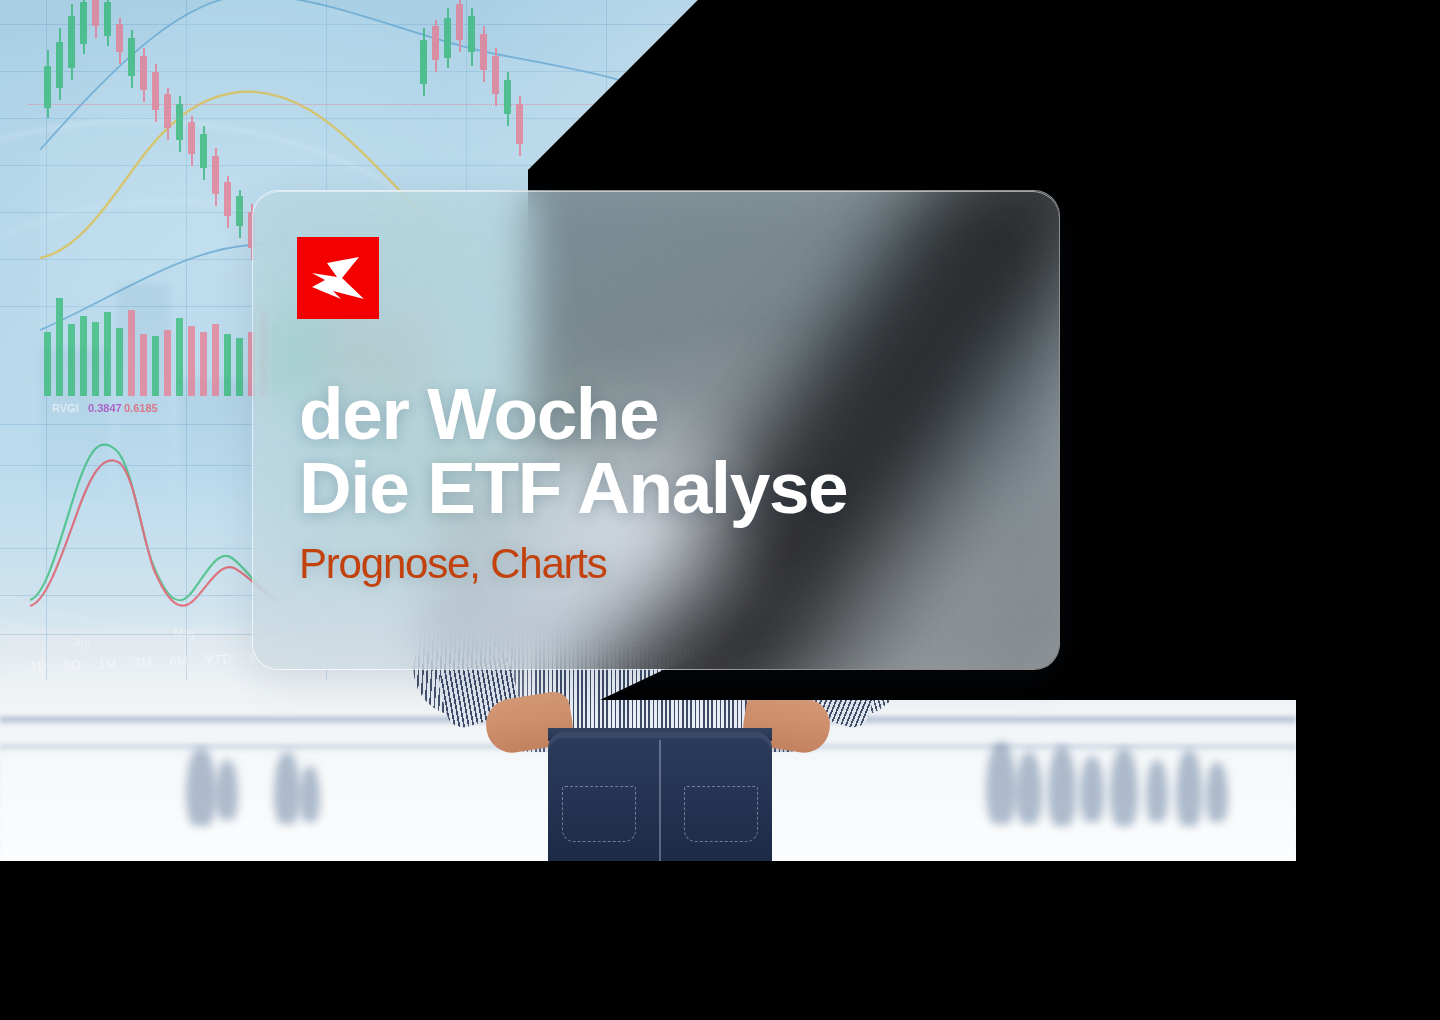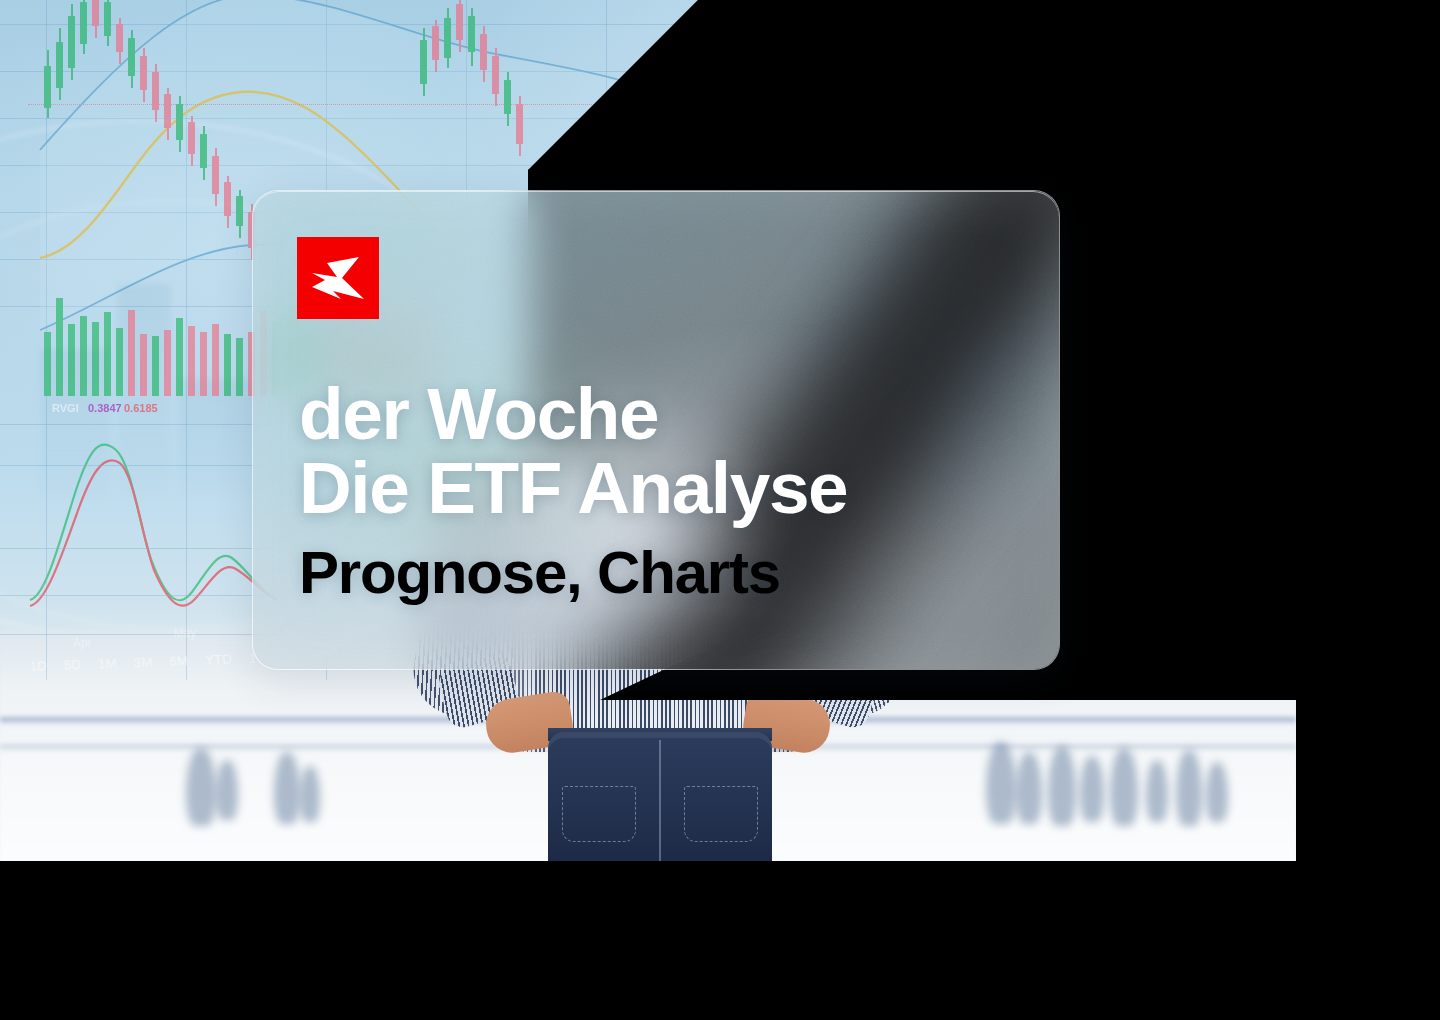--- a/index.html
+++ b/index.html
@@ -279,22 +279,22 @@
   #logo svg { display:block; }
 
   #card-text { position: absolute; left: 46px; top: 158px; width: 740px; }
   .t-head {
     margin: 0; color: #ffffff; font-weight: 700;
     font-size: 73px; line-height: 1.02; letter-spacing: -1.4px;
     text-shadow: 0 2px 14px rgba(20,50,80,.24);
   }
   .t-head.l2 { margin-top: 28px; }
   .t-sub {
-    margin: 16px 0 0; color: #000000; font-weight: 700;
-    font-size: 60px; line-height: 1.04; letter-spacing: -1.2px;
+    margin: 16px 0 0; color: #c2410c; font-weight: 400;
+    font-size: 42px; line-height: 1.04; letter-spacing: -1.2px;
     text-shadow: 0 2px 14px rgba(20,50,80,.20);
   }
 </style>
 </head>
 <body>
 
 <div id="canvas">
 
   <div id="photo">
 

